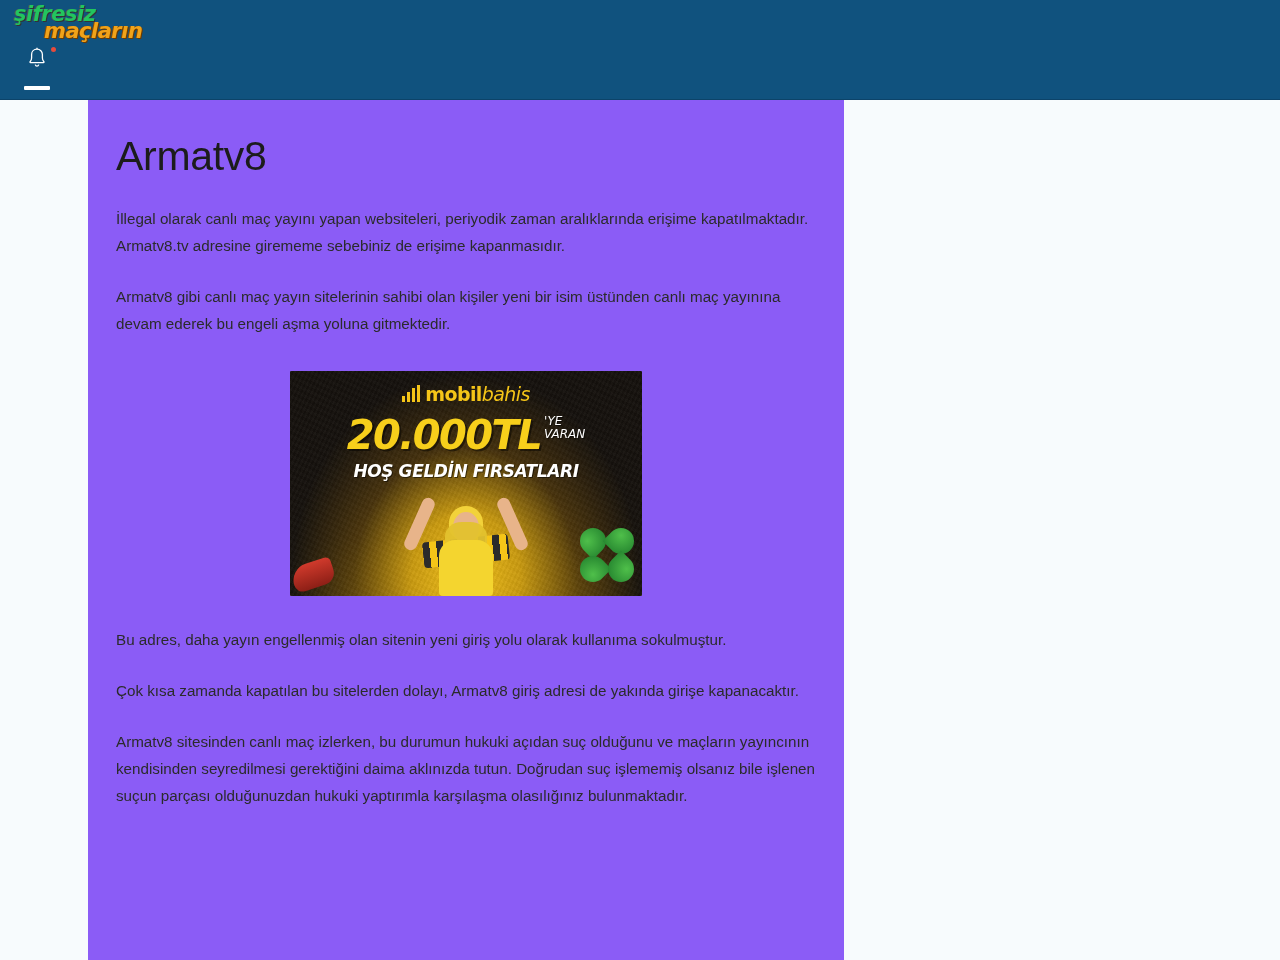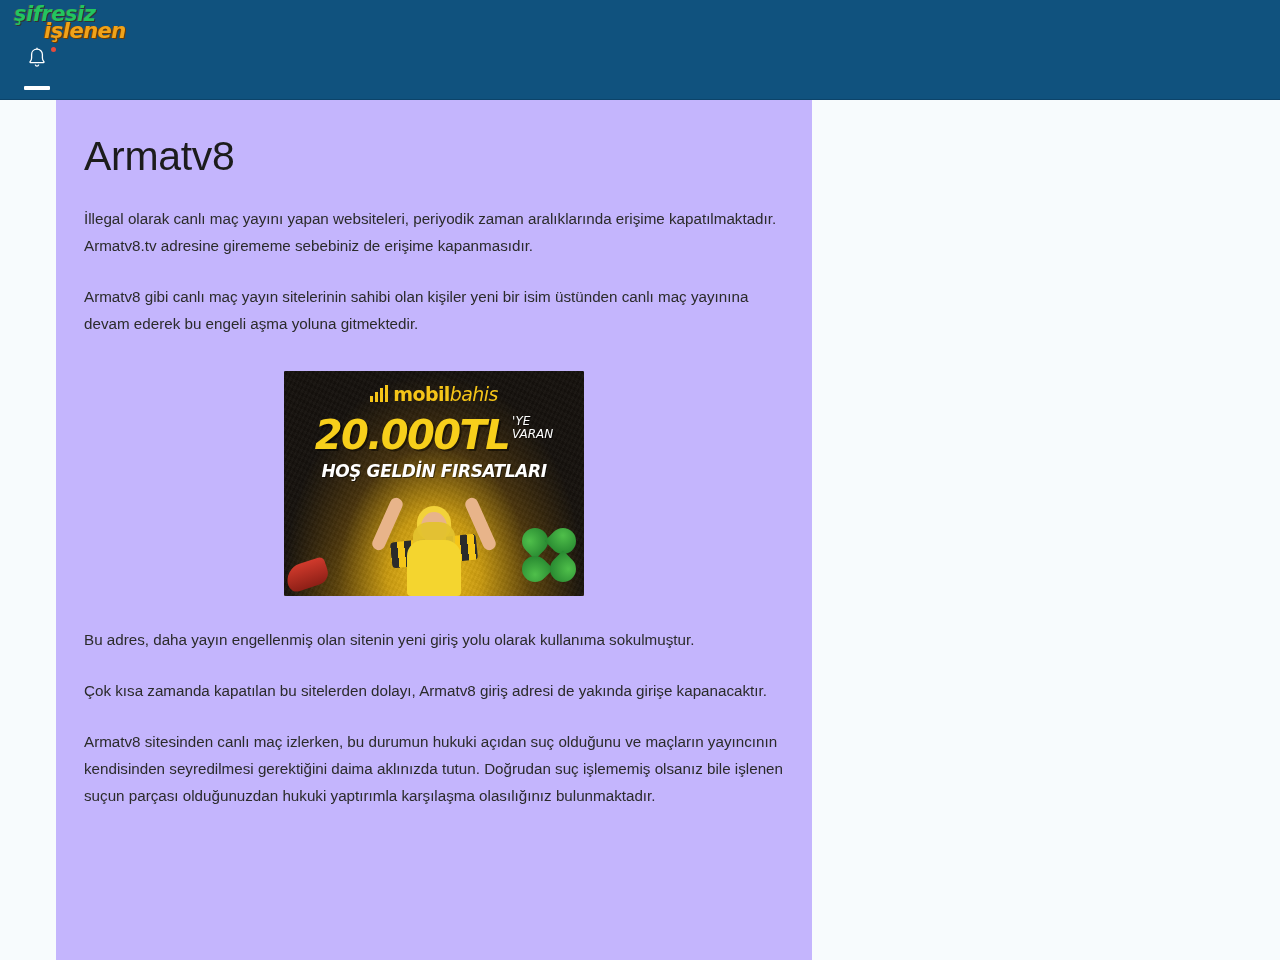--- a/index.html
+++ b/index.html
@@ -74,24 +74,24 @@
 
   
   .page-wrap {
     position: relative;
     width: 1280px;
     background: #f7fbfd;
     min-height: 860px;
   }
   .content-col {
     position: absolute;
-    left: 56px; top: 0;
+    left: 88px; top: 0;
     width: 756px;
     min-height: 860px;
-    background: #c4b5fd;
+    background: #8b5cf6;
     padding: 0 28px;
   }
   .article {
     padding-top: 34px;
   }
   h1.title {
     margin: 0 0 26px 0;
     font-size: 41px;
     font-weight: normal;
     color: #1c1c1c;
@@ -113,21 +113,21 @@
   }
 
   
   .banner-holder {
     margin: 34px 0 30px 0;
     display: flex;
     justify-content: center;
   }
   .banner {
     position: relative;
-    width: 300px; height: 225px;
+    width: 352px; height: 225px;
     overflow: hidden;
     background: #171310;
     cursor: pointer;
     border-radius: 2px;
   }
   .banner-bg {
     position: absolute; inset: 0;
     background:
       radial-gradient(ellipse at 50% 92%, #f3c21a 0%, #c99a10 22%, rgba(90,62,6,0.6) 45%, rgba(20,16,12,0.95) 70%),
       linear-gradient(180deg, #1b1613 0%, #221b16 45%, #3a2c12 75%, #6b5210 100%);
@@ -261,21 +261,21 @@
   .right-rail, .left-rail { position: absolute; top: 0; width: 72px; height: 860px; background: #f7fbfd; }
   .left-rail { left: 0; }
   .right-rail { left: 828px; width: 452px; }
 </style>
 </head>
 <body>
 
 <div class="site-header">
   <a class="logo">
     <span class="logo-line1">şifresiz</span>
-    <span class="logo-line2">işlenen</span>
+    <span class="logo-line2">maçların</span>
   </a>
 
   <div class="bell-wrap">
     <svg width="22" height="24" viewBox="0 0 22 24">
       <path d="M11 3.2c-3.1 0-5.4 2.3-5.4 5.3v3.6c0 1.5-.5 2.6-1.5 3.6-.3.3-.1.9.4.9h13c.5 0 .7-.6.4-.9-1-1-1.5-2.1-1.5-3.6V8.5c0-3-2.3-5.3-5.4-5.3z" fill="none" stroke="#ffffff" stroke-width="1.3"></path>
       <path d="M9.2 18.6c.3 1 1 1.6 1.8 1.6s1.5-.6 1.8-1.6" fill="none" stroke="#ffffff" stroke-width="1.3"></path>
       <path d="M11 3.2V1.8" fill="none" stroke="#ffffff" stroke-width="1.3"></path>
     </svg>
     <span class="bell-dot"></span>
   </div>

